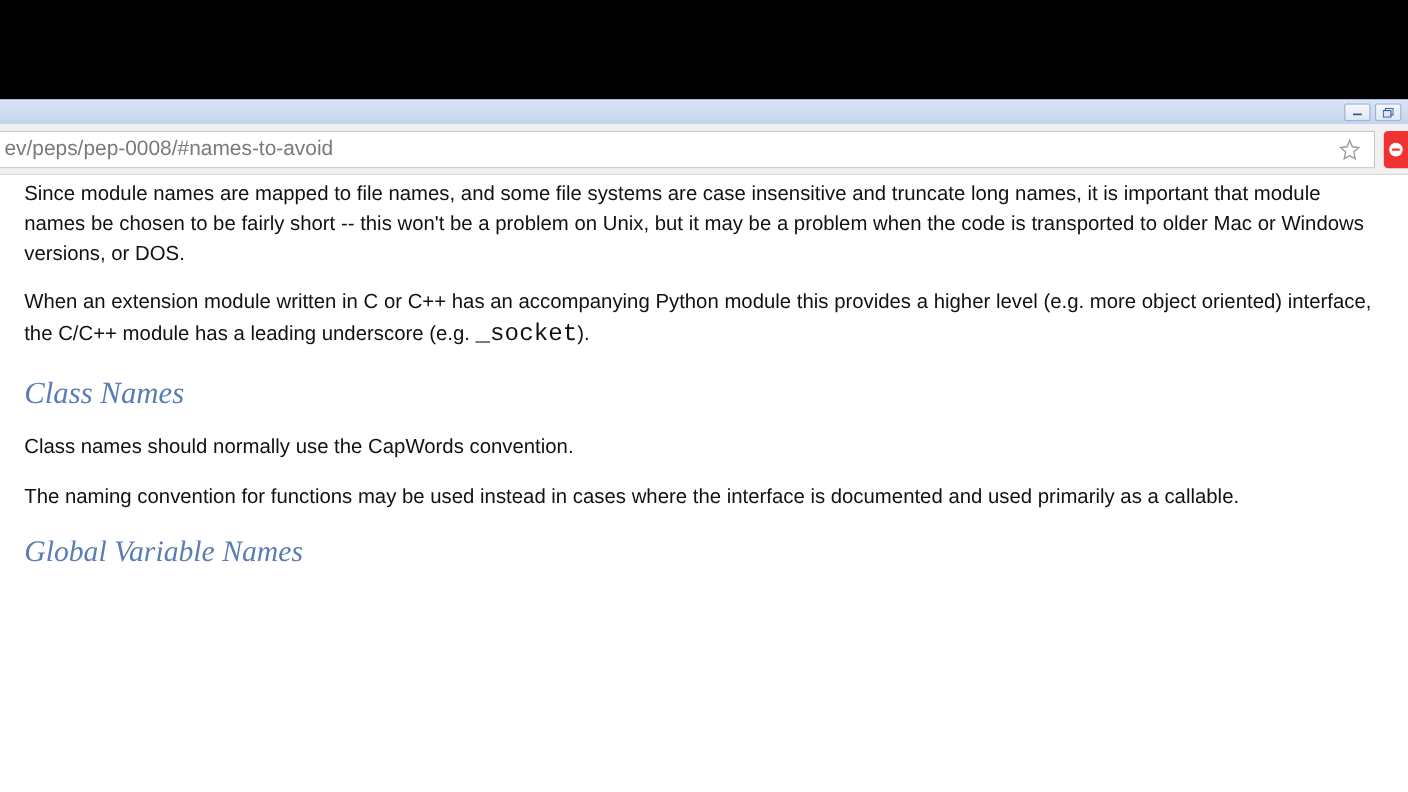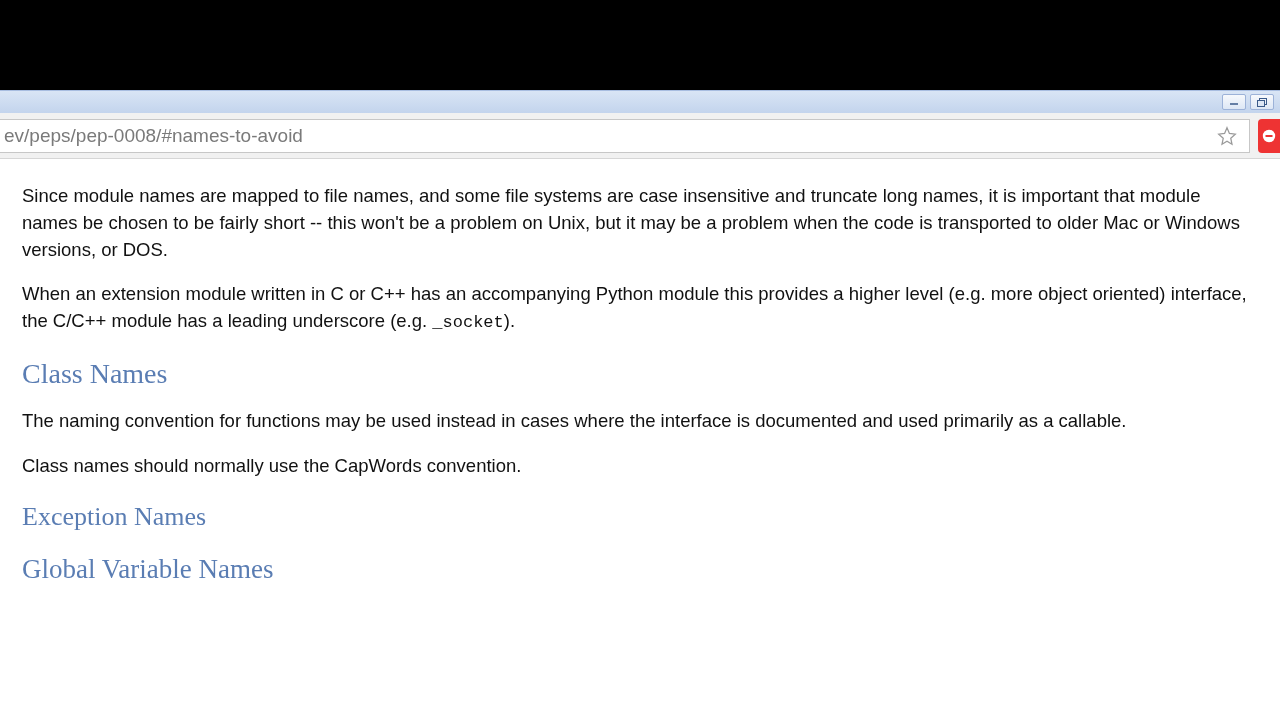--- a/index.html
+++ b/index.html
@@ -5,27 +5,27 @@
 * { box-sizing: border-box; margin: 0; padding: 0; }
 html, body { width: 1280px; height: 720px; overflow: hidden; font-family: Arial, Helvetica, sans-serif; }
 .titlebar-black { width: 100%; height: 90px; background: #000; }
 .window-frame { width: 100%; height: 23px; background: linear-gradient(to bottom, #d9e5f5, #c3d4ed); border-top: 1px solid #a8bde0; display: flex; justify-content: flex-end; align-items: center; padding-right: 6px; gap: 4px; }
 .win-btn { width: 24px; height: 16px; background: linear-gradient(to bottom, #f7f9fc, #dde7f5); border: 1px solid #9cb2d8; border-radius: 2px; display: flex; align-items: center; justify-content: center; font-size: 9px; color: #3a5a8a; cursor: default; }
 .win-btn svg { display: block; }
 .addrbar { width: 100%; height: 46px; background: #f1f1f1; border-bottom: 1px solid #d6d6d6; display: flex; align-items: center; padding: 0 0 0 0; position: relative; text-align: center; }
 .url-box { flex: 1; height: 34px; background: #fff; border: 1px solid #c7c7c7; border-left: none; display: flex; align-items: center; padding: 0 8px 0 4px; font-size: 19px; color: #7a7a7a; font-family: Arial, sans-serif; }
 .star-icon { width: 20px; height: 20px; margin-left: auto; margin-right: 4px; }
 .ext-badge { width: 22px; height: 34px; background: #e33; border-radius: 4px 0 0 4px; margin-left: 8px; display: flex; align-items: center; justify-content: center; color: #fff; font-weight: bold; font-size: 14px; }
-.content { padding: 24px 22px 0 22px; font-size: 18.5px; line-height: 1.45; color: #111; background: #fff; height: calc(720px - 90px - 23px - 46px); overflow: hidden; }
+.content { padding: 4px 22px 0 22px; font-size: 18.5px; line-height: 1.45; color: #111; background: #fff; height: calc(720px - 90px - 23px - 46px); overflow: hidden; }
 .content p { margin: 0 0 18px 0; }
-.content h2 { font-family: Georgia, 'Times New Roman', serif; font-weight: normal; color: #5a7db3; margin: 12px 0 14px 0; }
+.content h2 { font-family: Georgia, 'Times New Roman', serif; font-style: italic; font-weight: normal; color: #5a7db3; margin: 12px 0 14px 0; }
 .h2-class { font-size: 28px; }
 .h2-exc { font-size: 26px; }
 .h2-glob { font-size: 27px; }
-code.inline { font-family: "Courier New", monospace; font-size: 17px; }
+code.inline { font-family: "Courier New", monospace; font-size: 22px; }
 </style>
 </head>
 <body>
 
 <div class="titlebar-black"></div>
 
 <div class="window-frame">
   <div class="win-btn">
     <svg width="10" height="8" viewBox="0 0 10 8">
         <line x1="1" y1="6" x2="9" y2="6" stroke="#3a5a8a" stroke-width="1.5"></line>
@@ -56,20 +56,19 @@
   </div>
 </div>
 
 <div class="content">
   <p>Since module names are mapped to file names, and some file systems are case insensitive and truncate long names, it is important that module names be chosen to be fairly short -- this won't be a problem on Unix, but it may be a problem when the code is transported to older Mac or Windows versions, or DOS.</p>
   <p>
     <span>When an extension module written in C or C++ has an accompanying Python module this provides a higher level (e.g. more object oriented) interface, the C/C++ module has a leading underscore (e.g. </span><code class="inline">_socket</code><span>).</span>
   </p>
 
   <h2 class="h2-class">Class Names</h2>
+  <p>Class names should normally use the CapWords convention.</p>
   <p>The naming convention for functions may be used instead in cases where the interface is documented and used primarily as a callable.</p>
-  <p>Class names should normally use the CapWords convention.</p>
 
-  <h2 class="h2-exc">Exception Names</h2>
 
   <h2 class="h2-glob">Global Variable Names</h2>
 
 </div>
 
 </body></html>

